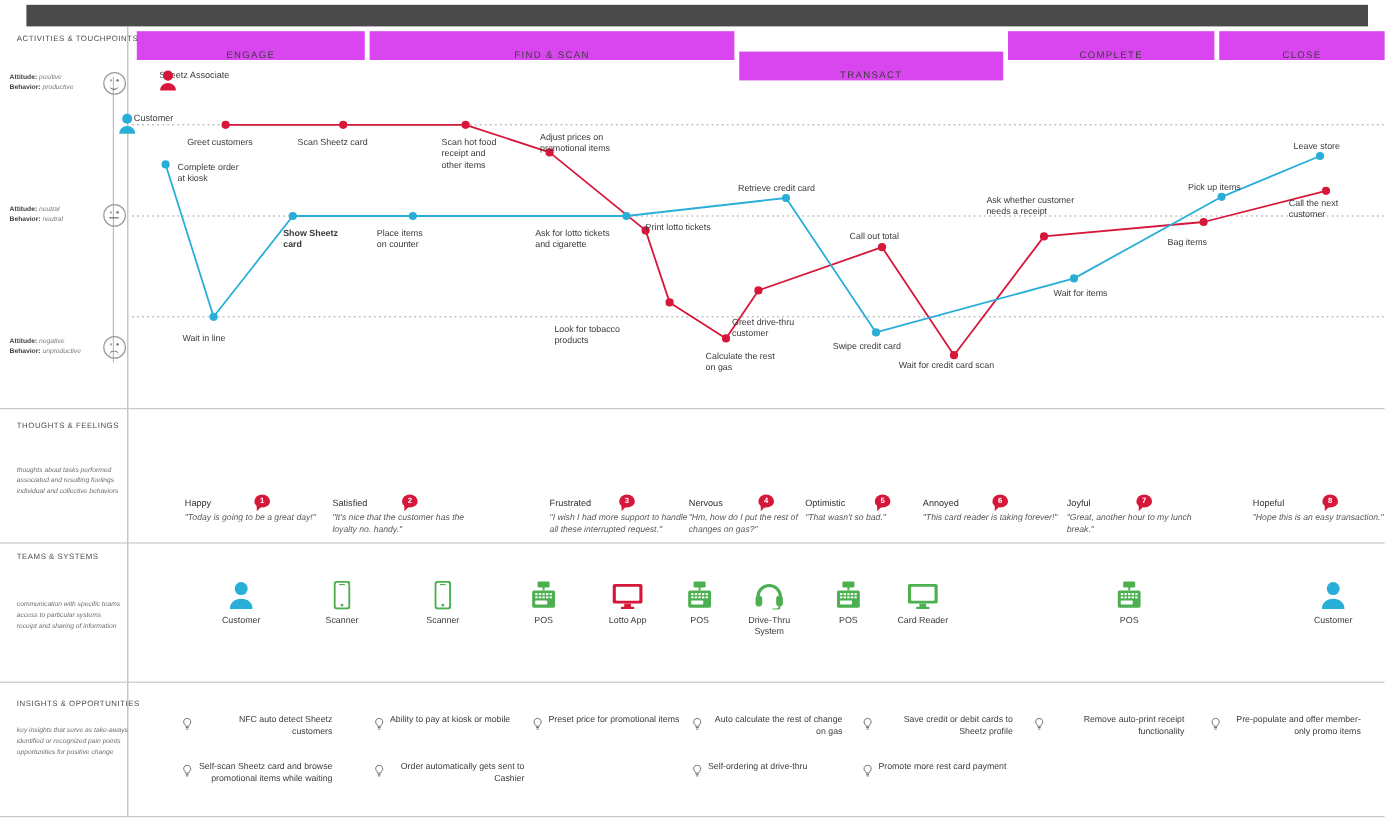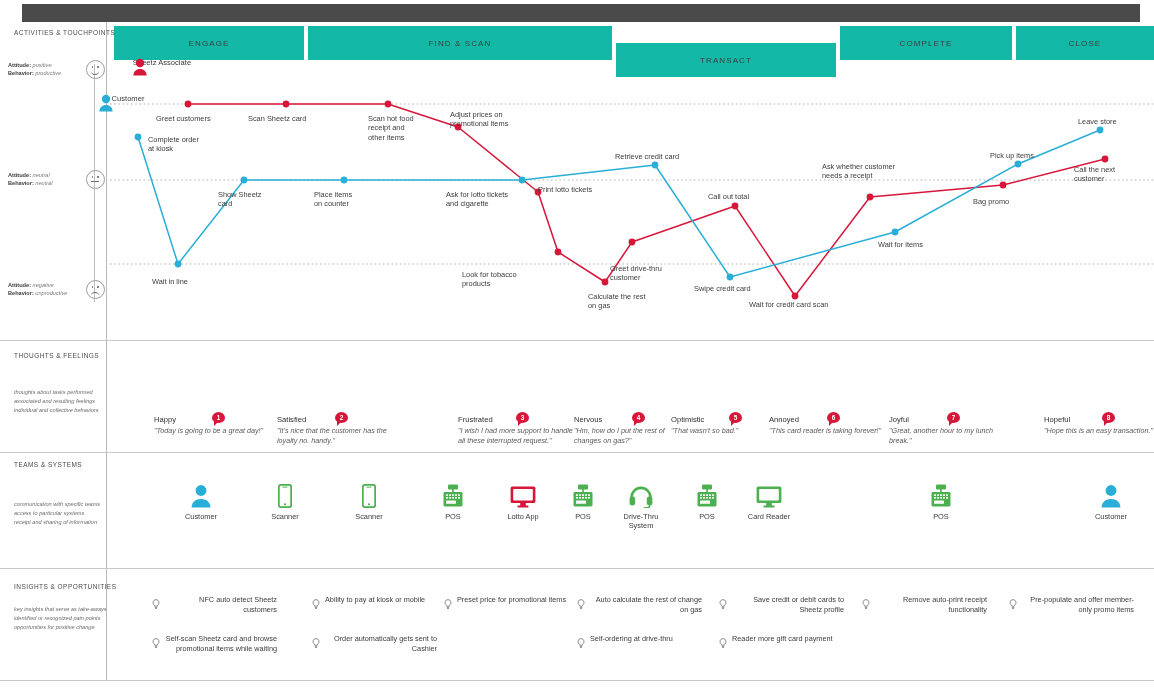--- a/index.html
+++ b/index.html
@@ -16,22 +16,22 @@
   }
   .sec-sub{
     position:absolute;font-size:5.6px;line-height:9px;color:#6d6d6d;
     font-style:italic;width:95px;
   }
   .vrule{position:absolute;width:1px;background:#b9b9b9;}
   .hrule{position:absolute;height:1px;background:#c9c9c9;}
 
   
   .stage{
-    position:absolute;top:26px;height:34px;background:#14b8a6;
-    display:flex;align-items:center;justify-content:center;
+    position:absolute;top:26px;height:24px;background:#d946ef;
+    display:flex;align-items:flex-end;justify-content:center;
     font-size:8px;letter-spacing:1.1px;color:#3d3d3d;
   }
 
   
   #journey{position:absolute;left:110px;top:52px;width:1044px;height:272px;}
   #journey svg{position:absolute;left:0;top:0;}
   .jlabel{
     position:absolute;font-size:7.4px;line-height:9.4px;color:#3b3b3b;
     white-space:pre-line;
   }
@@ -207,27 +207,27 @@
       <div class="jlabel" style="left: 352px; top: 218px;">Look for tobacco
 products</div>
       <div class="jlabel" style="left: 478px; top: 240px;">Calculate the rest
 on gas</div>
       <div class="jlabel" style="left: 500px; top: 188px; margin-top: 24px;">Greet drive-thru
 customer</div>
       <div class="jlabel" style="left: 598px; top: 140px;">Call out total</div>
       <div class="jlabel" style="left: 639px; top: 248px;">Wait for credit card scan</div>
       <div class="jlabel" style="left: 712px; top: 110px;">Ask whether customer
 needs a receipt</div>
-      <div class="jlabel" style="left: 863px; top: 145px;">Bag promo</div>
+      <div class="jlabel" style="left: 863px; top: 145px;">Bag items</div>
       <div class="jlabel" style="left: 964px; top: 113px;">Call the next
 customer</div>
       <div class="jlabel" style="left: 38px; top: 83px;">Complete order
 at kiosk</div>
       <div class="jlabel" style="left: 42px; top: 225px;">Wait in line</div>
-      <div class="jlabel" style="left: 108px; top: 138px;">Show Sheetz
+      <div class="jlabel" style="left: 126px; top: 138px; font-weight: bold;">Show Sheetz
 card</div>
       <div class="jlabel" style="left: 204px; top: 138px;">Place items
 on counter</div>
       <div class="jlabel" style="left: 336px; top: 138px;">Ask for lotto tickets
 and cigarette</div>
       <div class="jlabel" style="left: 505px; top: 100px;">Retrieve credit card</div>
       <div class="jlabel" style="left: 584px; top: 232px;">Swipe credit card</div>
       <div class="jlabel" style="left: 768px; top: 188px;">Wait for items</div>
       <div class="jlabel" style="left: 880px; top: 99px;">Pick up items</div>
       <div class="jlabel" style="left: 968px; top: 65px;">Leave store</div>
@@ -526,15 +526,15 @@
           <rect x="3.1" y="9.2" width="1.8" height="0.8" fill="#6d6d6d"></rect>
         </svg></span>
       <span class="insTxt">Self-ordering at drive-thru</span>
     </div>
     <div class="insItem" style="position: absolute; left: 719px; top: 634px;">
       <span class="bulbIcon"><svg width="8" height="11" viewBox="0 0 8 11">
           <path d="M4 .6a3 3 0 0 1 1.9 5.3c-.4.4-.6.8-.6 1.3H2.7c0-.5-.2-.9-.6-1.3A3 3 0 0 1 4 .6z" fill="none" stroke="#6d6d6d" stroke-width="0.8"></path>
           <rect x="2.8" y="7.9" width="2.4" height="0.8" fill="#6d6d6d"></rect>
           <rect x="3.1" y="9.2" width="1.8" height="0.8" fill="#6d6d6d"></rect>
         </svg></span>
-      <span class="insTxt">Reader more gift card payment</span>
+      <span class="insTxt">Promote more rest card payment</span>
     </div>
   </div>
 
 </body></html>

